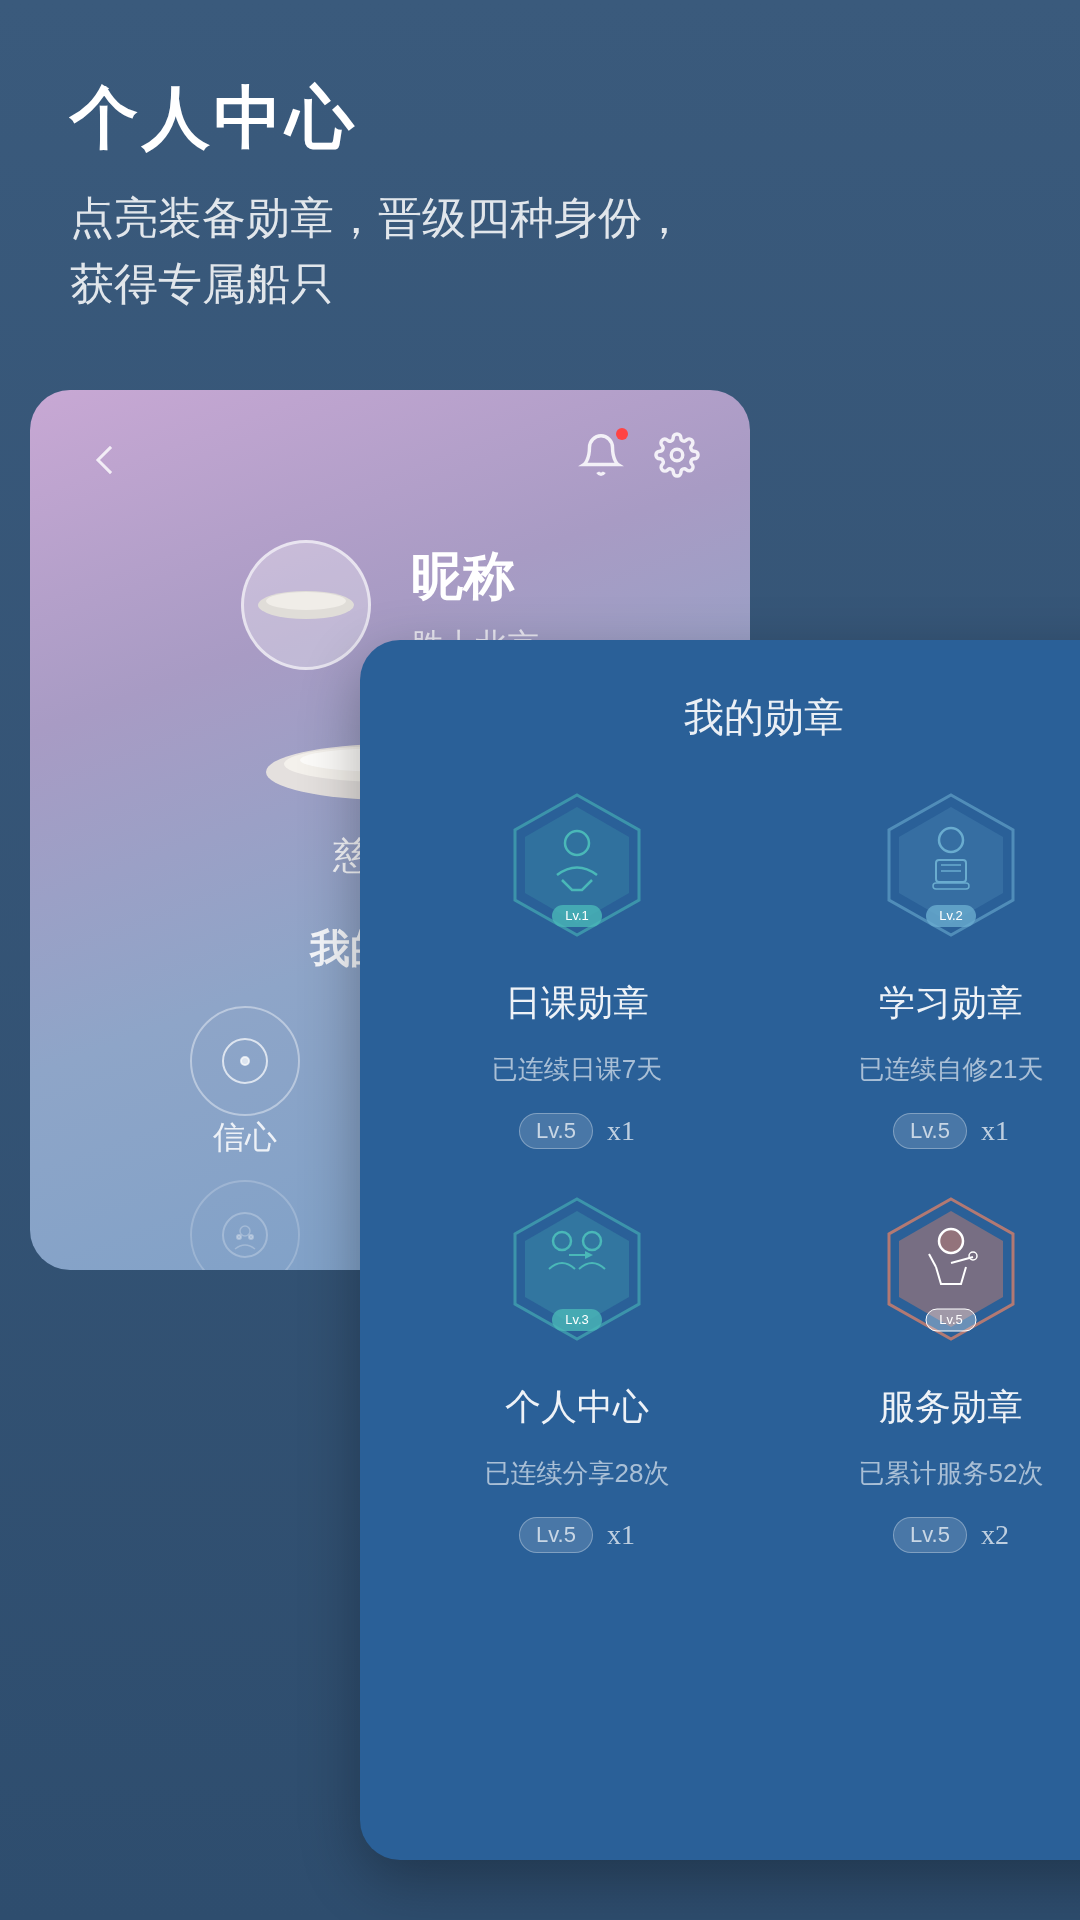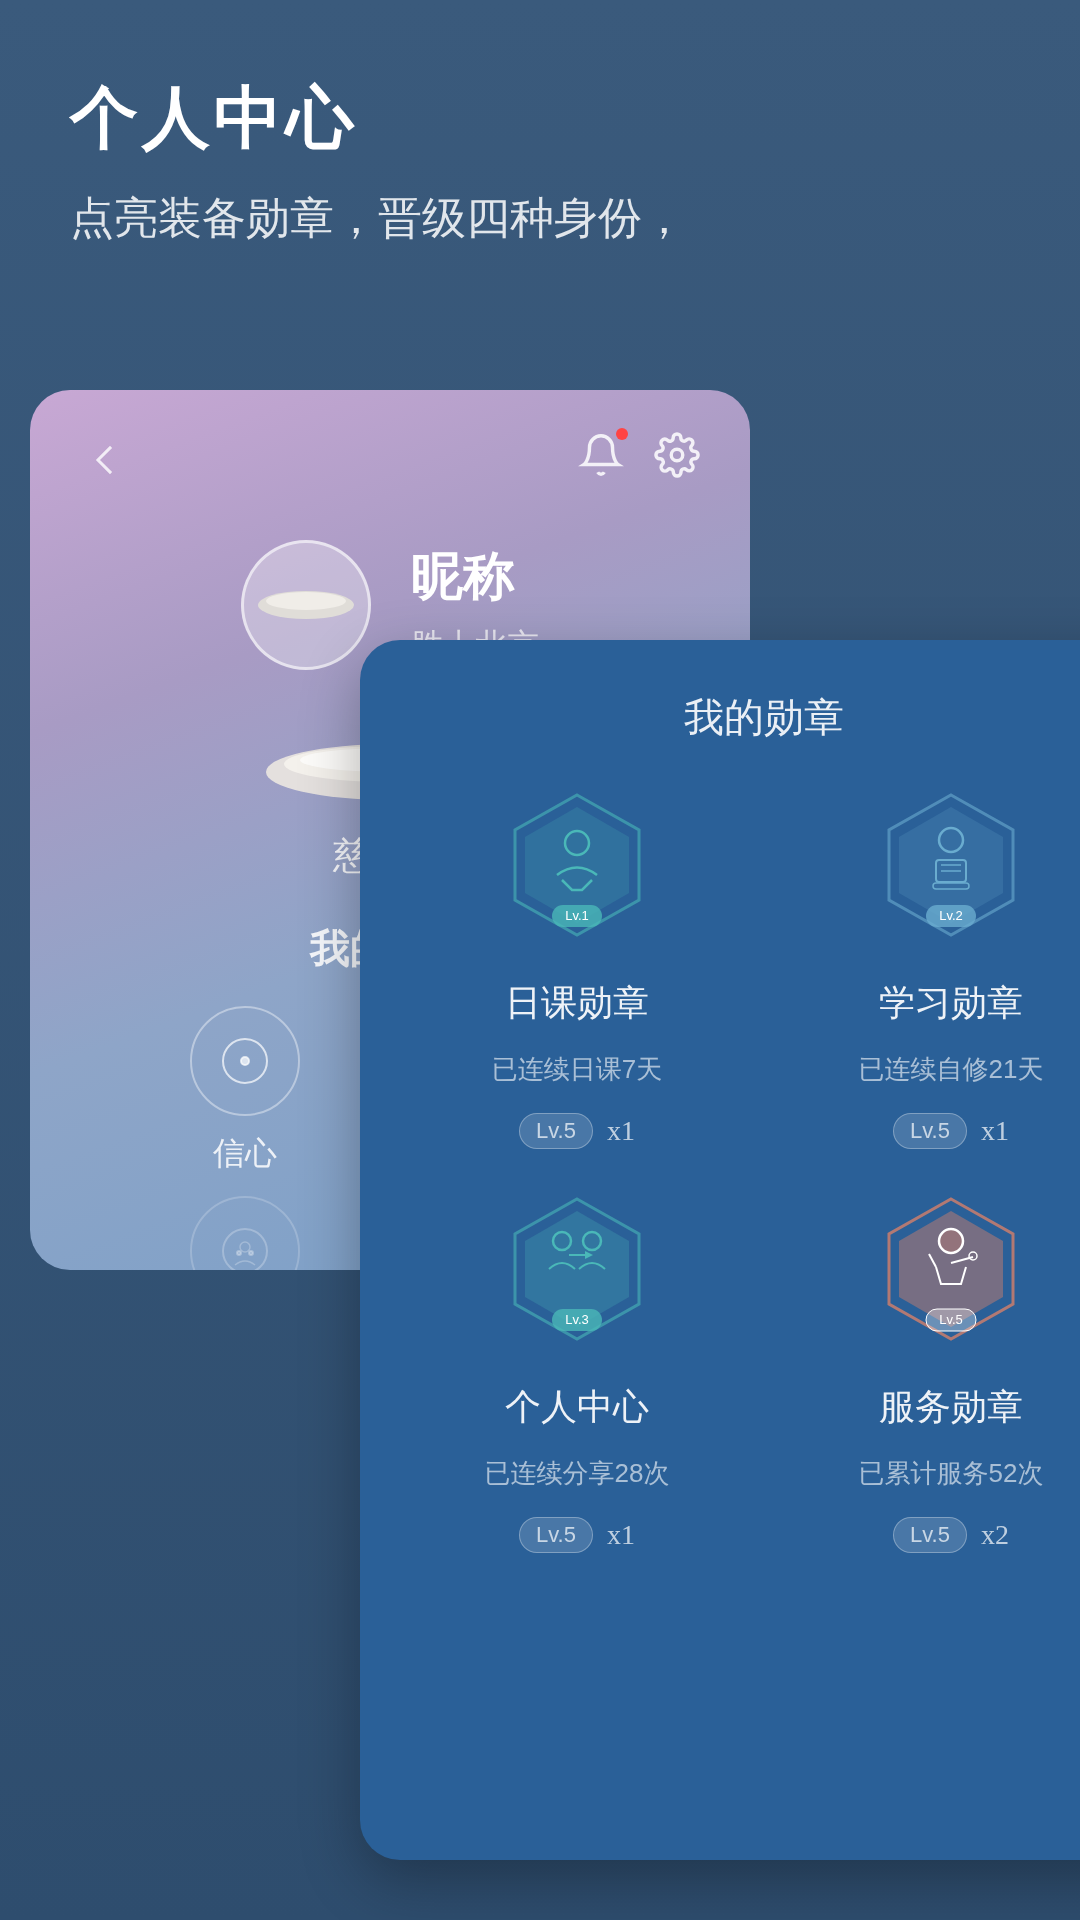--- a/index.html
+++ b/index.html
@@ -153,21 +153,20 @@
     .equipment-grid {
       display: grid;
       grid-template-columns: 1fr 1fr;
       gap: 20px;
       padding: 30px 80px;
     }
     .equip-item {
       display: flex;
       flex-direction: column;
       align-items: center;
-      gap: 16px;
     }
     .equip-icon {
       width: 110px;
       height: 110px;
       border-radius: 50%;
       border: 2px solid rgba(255,255,255,0.4);
       display: flex;
       align-items: center;
       justify-content: center;
     }
@@ -259,20 +258,21 @@
   </style>
 </head>
 <body>
 
 <div class="bg-main"></div>
 
 <div class="header-section">
   <div class="header-title">个人中心</div>
   <div class="header-subtitle">
     <span>点亮装备勋章，晋级四种身份，</span><br>
+    <span>获得专属船只</span>
   </div>
 </div>
 
 <div class="profile-card">
   <div class="profile-card-topbar">
     <div class="back-btn">
       <div class="back-chevron"></div>
     </div>
     <div class="topbar-icons">
       <div class="icon-bell" style="position:relative;">

